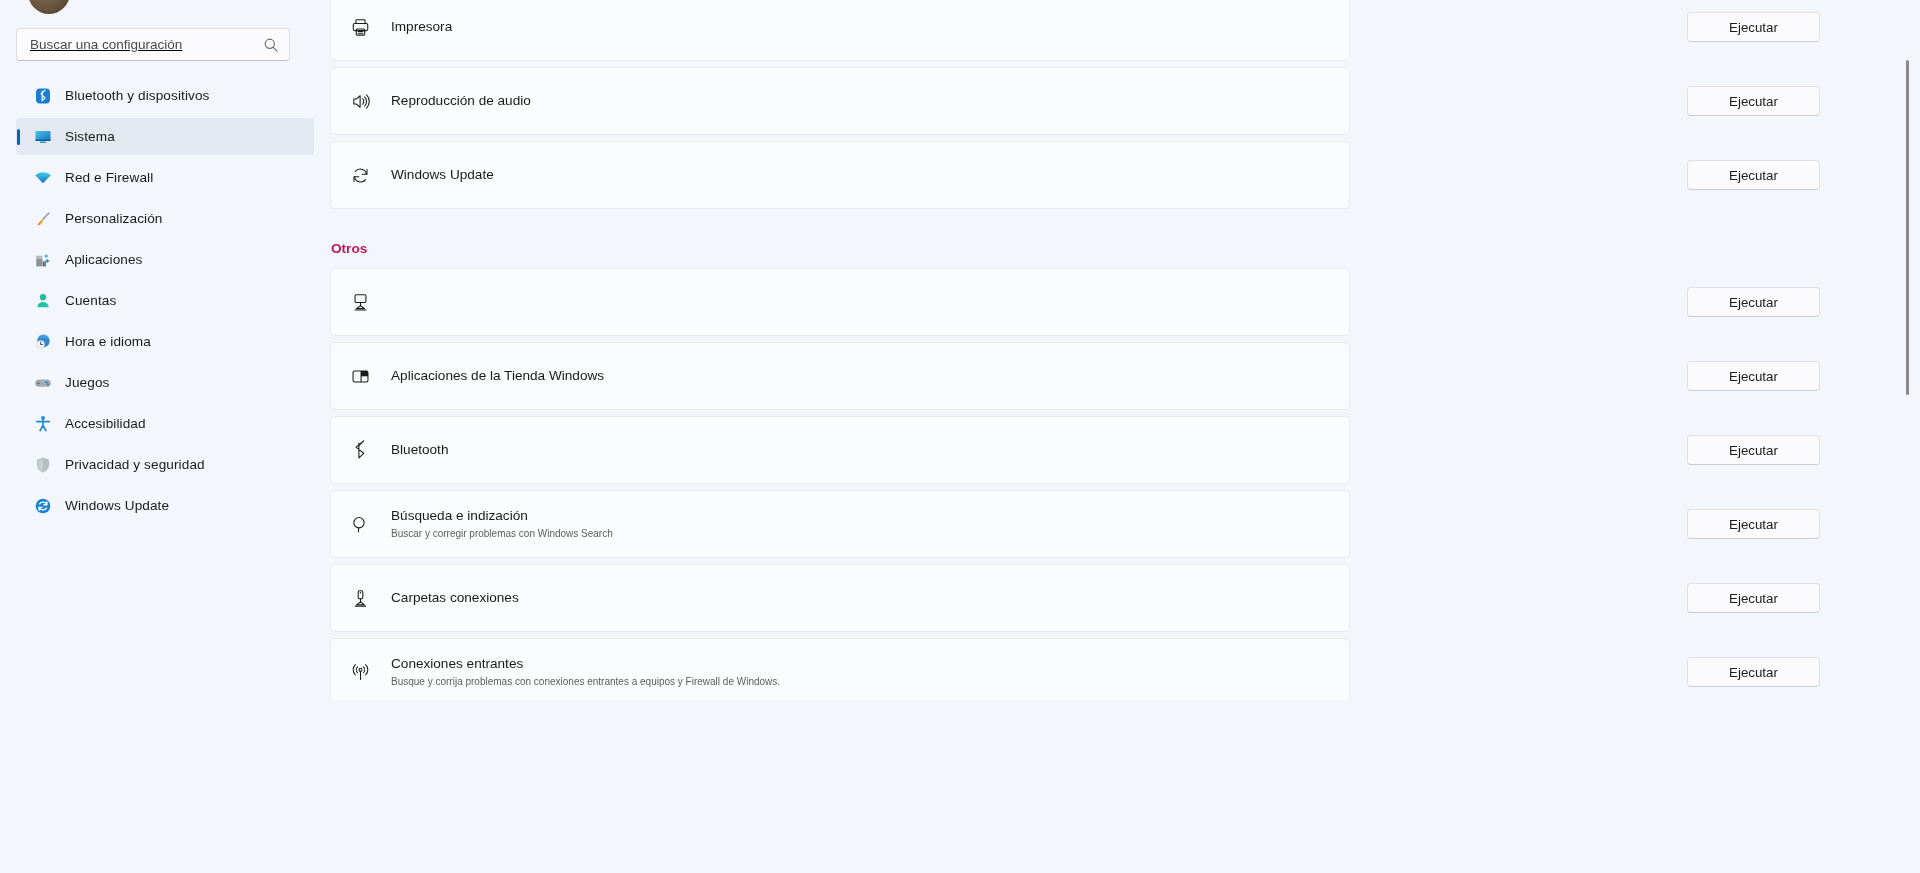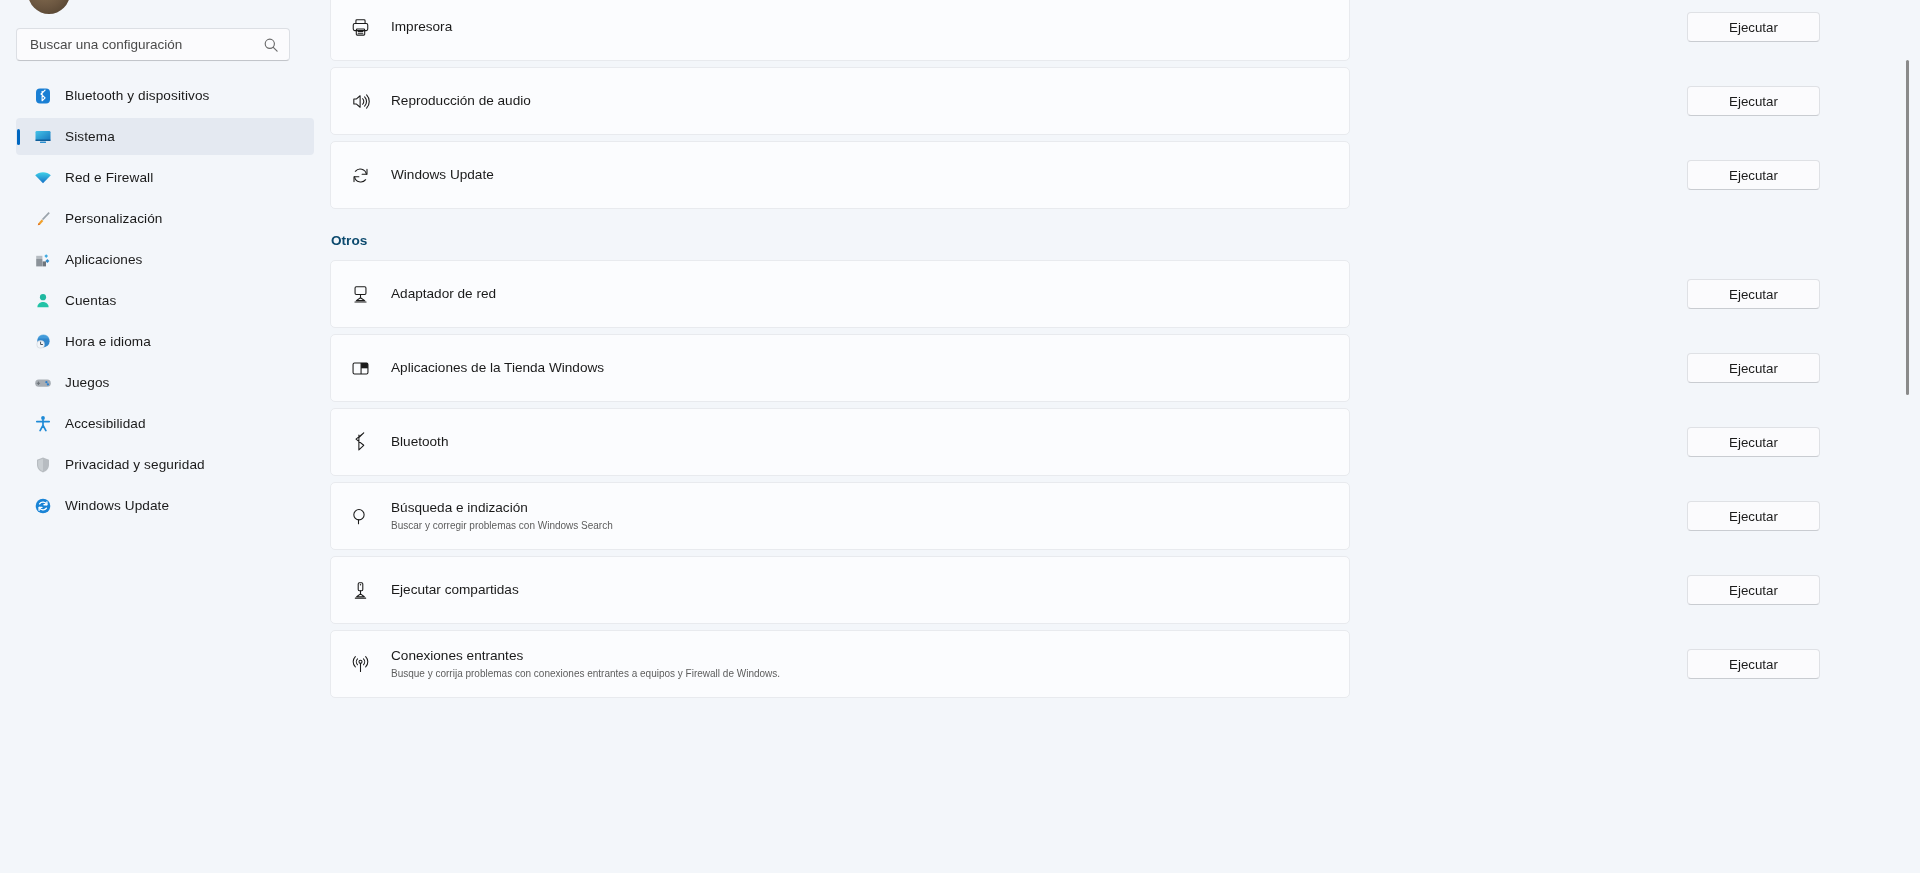--- a/index.html
+++ b/index.html
@@ -35,20 +35,21 @@
     left: 28px;
     top: -28px;
     width: 42px;
     height: 42px;
     border-radius: 50%;
     background: radial-gradient(circle at 40% 35%, #8b7355 0%, #6b5640 55%, #4a3b2a 100%);
   }
   .search-wrap {
     margin: 18px 20px 0 16px;
     position: relative;
+    text-decoration: underline;
   }
   .search-box {
     width: 274px;
     height: 33px;
     background: #fbfbfd;
     border: 1px solid #dcdfe4;
     border-bottom: 1px solid #c2c5ca;
     border-radius: 4px;
     display: flex;
     align-items: center;
@@ -162,22 +163,22 @@
     font-size: 13.3px;
     color: #1b1b1b;
     cursor: default;
     display: flex;
     align-items: center;
     justify-content: center;
   }
   .section-title {
     font-size: 13.6px;
     font-weight: 600;
-    color: #0c4a6e;
-    margin: 24px 0 12px 1px;
+    color: #be185d;
+    margin: 32px 0 12px 1px;
   }
 
   
   .scrollbar-track {
     position: absolute;
     right: 6px;
     top: 0;
     width: 12px;
     height: 873px;
   }
@@ -402,23 +403,20 @@
 
     <div class="card">
       <span class="card-icon">
         <svg viewBox="0 0 22 22" width="21" height="21" fill="none" stroke="#1b1b1b" stroke-width="1.12">
           <rect x="5.3" y="2.9" width="11.4" height="8.1" rx="1.3"></rect>
           <line x1="11" y1="11" x2="11" y2="14.4" stroke-linecap="round"></line>
           <path d="M6.6 17.4 11 14.4l4.4 3z" stroke-linejoin="round"></path>
           <line x1="5.2" y1="18.9" x2="16.8" y2="18.9" stroke-linecap="round"></line>
         </svg>
       </span>
-      <div class="card-text">
-        <div class="card-title">Adaptador de red</div>
-      </div>
       <button class="run-btn">Ejecutar</button>
     </div>
 
     <div class="card">
       <span class="card-icon">
         <svg viewBox="0 0 22 22" width="21" height="21" fill="none" stroke="#1b1b1b" stroke-width="1.12">
           <rect x="3.2" y="5.2" width="15.6" height="11.6" rx="1.5"></rect>
           <line x1="11.6" y1="5.2" x2="11.6" y2="16.8"></line>
           <rect x="11.6" y="5.2" width="7.2" height="5.6" fill="#1b1b1b" stroke="none"></rect>
         </svg>
@@ -459,21 +457,21 @@
       <span class="card-icon">
         <svg viewBox="0 0 22 22" width="21" height="21" fill="none" stroke="#1b1b1b" stroke-width="1.12">
           <rect x="8.6" y="2.9" width="4.8" height="8.3" rx="1.2"></rect>
           <circle cx="11" cy="4.9" r=".75" fill="#1b1b1b" stroke="none"></circle>
           <line x1="11" y1="11.2" x2="11" y2="14.6" stroke-linecap="round"></line>
           <path d="M7 17.6 11 14.6l4 3z" stroke-linejoin="round"></path>
           <line x1="5.6" y1="19" x2="16.4" y2="19" stroke-linecap="round"></line>
         </svg>
       </span>
       <div class="card-text">
-        <div class="card-title">Ejecutar compartidas</div>
+        <div class="card-title">Carpetas conexiones</div>
       </div>
       <button class="run-btn">Ejecutar</button>
     </div>
 
     <div class="card">
       <span class="card-icon">
         <svg viewBox="0 0 22 22" width="21" height="21" fill="none" stroke="#1b1b1b" stroke-width="1.12">
           <circle cx="11" cy="8.2" r="1.6"></circle>
           <path d="M7.9 5.1a4.4 4.4 0 0 0 0 6.2M14.1 5.1a4.4 4.4 0 0 1 0 6.2" stroke-linecap="round"></path>
           <path d="M5.6 2.8a7.6 7.6 0 0 0 0 10.8M16.4 2.8a7.6 7.6 0 0 1 0 10.8" stroke-linecap="round"></path>

